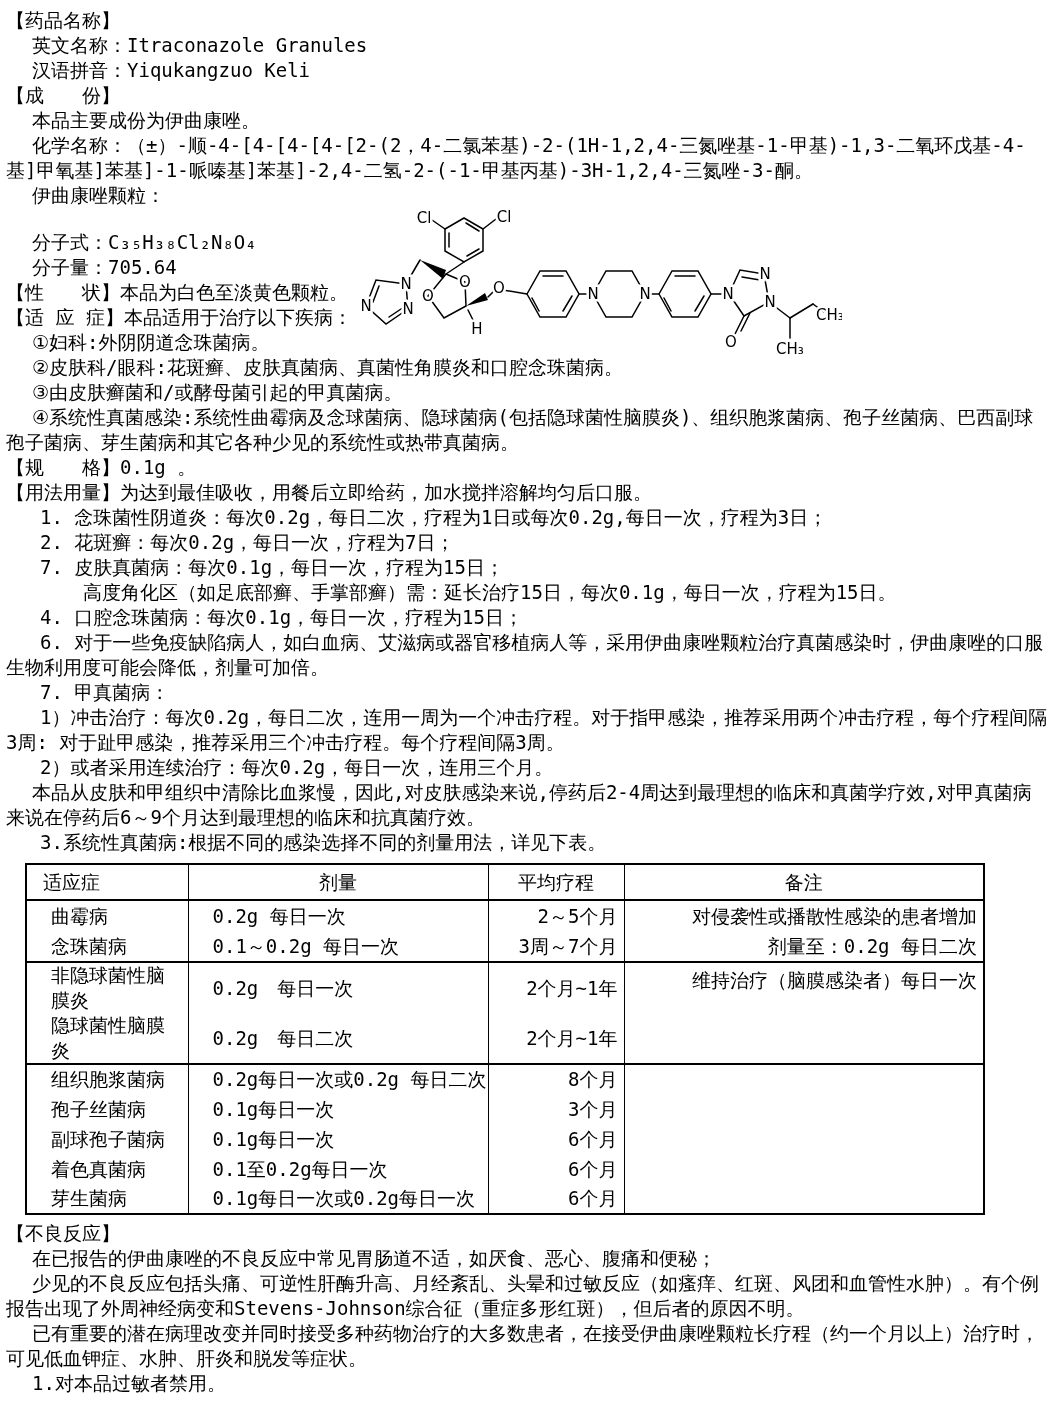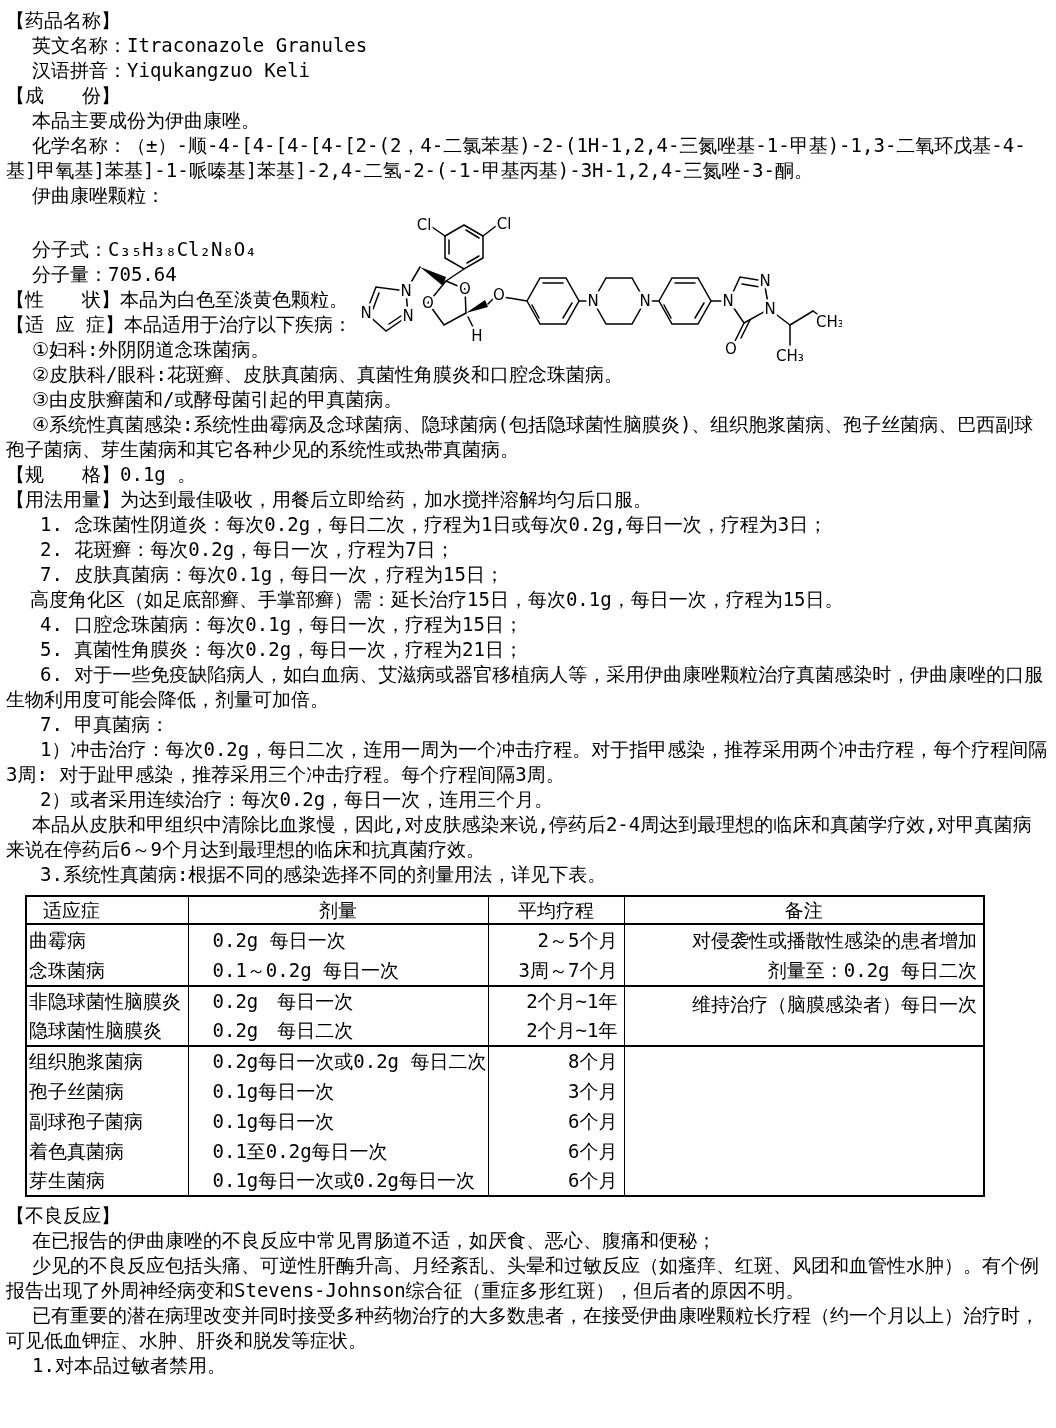--- a/index.html
+++ b/index.html
@@ -8,23 +8,23 @@
     width: 1056px;
     color: #000;
     font-family: "DejaVu Sans Mono", "DejaVu Sans", sans-serif;
     font-size: 19px;
     line-height: 25px;
   }
   .page { padding: 8px 8px 12px 6px; }
   .p { word-break: break-all; }
   .ind  { text-indent: 26px; }
   .num  { text-indent: 34px; }
-  .cont3 { margin-left: 24px; }
+  .cont3 { margin-left: 77px; }
   .struct-row { position: relative; }
-  .struct-row .first { margin-top: 29px; }
+  .struct-row .first { margin-top: 22px; }
   .struct-svg { position: absolute; left: 356px; top: -20px; }
   .struct-svg svg { display:block; }
   .struct-svg text {
     font-family: "DejaVu Sans", sans-serif;
     font-size: 15px;
     text-anchor: middle;
     fill:#000;
     stroke:#fff; stroke-width:5px; paint-order: stroke;
   }
   .struct-svg .bond { stroke:#000; stroke-width:1.5; fill:none; stroke-linecap:round; }
@@ -38,24 +38,24 @@
   .dose-table th, .dose-table td {
     border-left: 1px solid #000;
     border-right: 1px solid #000;
     padding: 0 6px;
     font-weight: normal;
     height: 30px;
     vertical-align: middle;
     word-break: break-all;
   }
   .dose-table { border: 2px solid #000; }
-  .dose-table thead th { border-bottom: 1px solid #000; height: 28px; text-align: center; }
+  .dose-table thead th { border-bottom: 1px solid #000; height: 36px; text-align: center; }
   .dose-table th.h-ind { text-align: left; padding-left: 16px; }
   .dose-table tr.grp td { border-top: 2px solid #000; }
-  .dose-table td.c-ind { text-align: left; padding-left: 2px; }
+  .dose-table td.c-ind { text-align: left; padding-left: 24px; }
   .dose-table td.c-dose { text-align: left; padding-left: 24px; white-space: pre; }
   .dose-table td.c-dur { text-align: right; }
   .dose-table td.c-note { text-align: right; }
   .dose-table td.v-top { vertical-align: top; padding-top: 2px; }
   .note-line { line-height: 30px; }
 </style>
 </head>
 <body>
 
 <div class="page">
@@ -153,21 +153,20 @@
   <div class="p ind">④系统性真菌感染:系统性曲霉病及念球菌病、隐球菌病(包括隐球菌性脑膜炎)、组织胞浆菌病、孢子丝菌病、巴西副球孢子菌病、芽生菌病和其它各种少见的系统性或热带真菌病。</div>
 
   <div class="p">【规　　格】0.1g 。</div>
   <div class="p">【用法用量】为达到最佳吸收，用餐后立即给药，加水搅拌溶解均匀后口服。</div>
 
   <div class="p num">1. 念珠菌性阴道炎：每次0.2g，每日二次，疗程为1日或每次0.2g,每日一次，疗程为3日；</div>
   <div class="p num">2. 花斑癣：每次0.2g，每日一次，疗程为7日；</div>
   <div class="p num">7. 皮肤真菌病：每次0.1g，每日一次，疗程为15日；</div>
   <div class="p cont3">高度角化区（如足底部癣、手掌部癣）需：延长治疗15日，每次0.1g，每日一次，疗程为15日。</div>
   <div class="p num">4. 口腔念珠菌病：每次0.1g，每日一次，疗程为15日；</div>
-  <div class="p num">5. 真菌性角膜炎：每次0.2g，每日一次，疗程为21日；</div>
   <div class="p num">6. 对于一些免疫缺陷病人，如白血病、艾滋病或器官移植病人等，采用伊曲康唑颗粒治疗真菌感染时，伊曲康唑的口服生物利用度可能会降低，剂量可加倍。</div>
   <div class="p num">7. 甲真菌病：</div>
   <div class="p num">1）冲击治疗：每次0.2g，每日二次，连用一周为一个冲击疗程。对于指甲感染，推荐采用两个冲击疗程，每个疗程间隔3周: 对于趾甲感染，推荐采用三个冲击疗程。每个疗程间隔3周。</div>
   <div class="p num">2）或者采用连续治疗：每次0.2g，每日一次，连用三个月。</div>
   <div class="p ind">本品从皮肤和甲组织中清除比血浆慢，因此,对皮肤感染来说,停药后2-4周达到最理想的临床和真菌学疗效,对甲真菌病来说在停药后6～9个月达到最理想的临床和抗真菌疗效。</div>
   <div class="p num">3.系统性真菌病:根据不同的感染选择不同的剂量用法，详见下表。</div>
 
   <table class="dose-table">
     <colgroup>
       <col style="width:162px">

